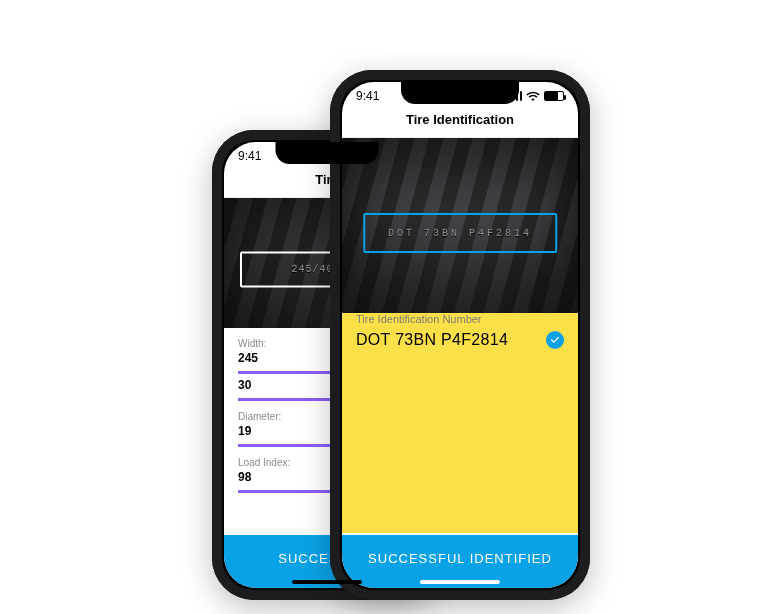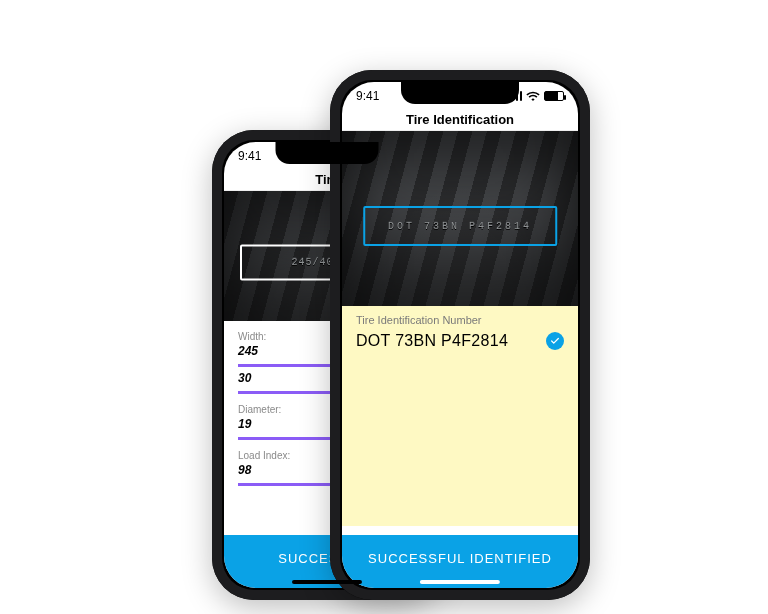--- a/index.html
+++ b/index.html
@@ -44,21 +44,21 @@
   .sig-bars span:nth-child(1){height:4px}
   .sig-bars span:nth-child(2){height:6px}
   .sig-bars span:nth-child(3){height:8px}
   .sig-bars span:nth-child(4){height:10px}
   .wifi-ico svg { display:block; }
   .batt { width: 20px; height: 10px; border: 1px solid #000; border-radius: 2px; position: relative; }
   .batt::after { content:""; position:absolute; right:-3px; top:2.5px; width:2px; height:5px; background:#000; border-radius:1px; }
   .batt i { display:block; height:100%; width:70%; background:#000; }
 
   .app-title {
-    text-align: center; font-weight: 600; font-size: 13px; padding: 2px 0 3px;
+    text-align: center; font-weight: 600; font-size: 13px; padding: 2px 0 10px;
     border-bottom: 1px solid #eee;
   }
 
   
   .camera {
     position: relative;
     height: 175px;
     background:
       radial-gradient(ellipse at 50% 130%, rgba(255,255,255,.08) 0%, rgba(255,255,255,0) 55%),
       repeating-linear-gradient(105deg, #2f3032 0 14px, #494b4e 14px 28px),
@@ -78,35 +78,35 @@
     border-color: #fff;
   }
   .embossed {
     font-family: "Courier New", monospace;
     font-size: 10px; letter-spacing: 3px; color: #8e9193;
     text-shadow: 0 1px 0 #000, 0 -1px 0 #3a3c3e;
   }
   .phone-back .embossed { font-size: 10px; letter-spacing: 1px; }
 
   
-  .panel { padding: 8px 14px; background: #fef9c3; }
+  .panel { padding: 0 14px; background: #fde047; }
   .panel-front { height: 220px; }
   .panel .sub { font-size: 11px; color: #7a7a7a; margin-bottom: 6px; }
   .result-row { display:flex; align-items:center; justify-content: space-between; }
   .result { font-size: 16px; font-weight: 400; color:#000; letter-spacing: .3px; }
   .check {
     width: 18px; height: 18px; border-radius: 50%; background: #0aa2e6;
     display: inline-flex; align-items: center; justify-content: center;
   }
   .check svg { display:block; }
 
   
   .list { padding: 0 14px; }
   .list .sub { font-size: 10px; color: #8a8a8a; margin: 6px 0 2px; }
-  .list .val { font-size: 12px; font-weight: 600; font-style: italic; }
+  .list .val { font-size: 12px; font-weight: 600; }
   .list .row { border-bottom: 3px solid #8b5cf6; padding: 4px 0 6px; }
 
   
   .cta {
     position: absolute; bottom: 0; left: 0; right: 0;
     background: #0aa2e6; color: #fff; text-align: center;
     font-size: 13px; letter-spacing: 1px; font-weight: 500;
     padding: 16px 0 22px;
   }
   .home-indicator {

